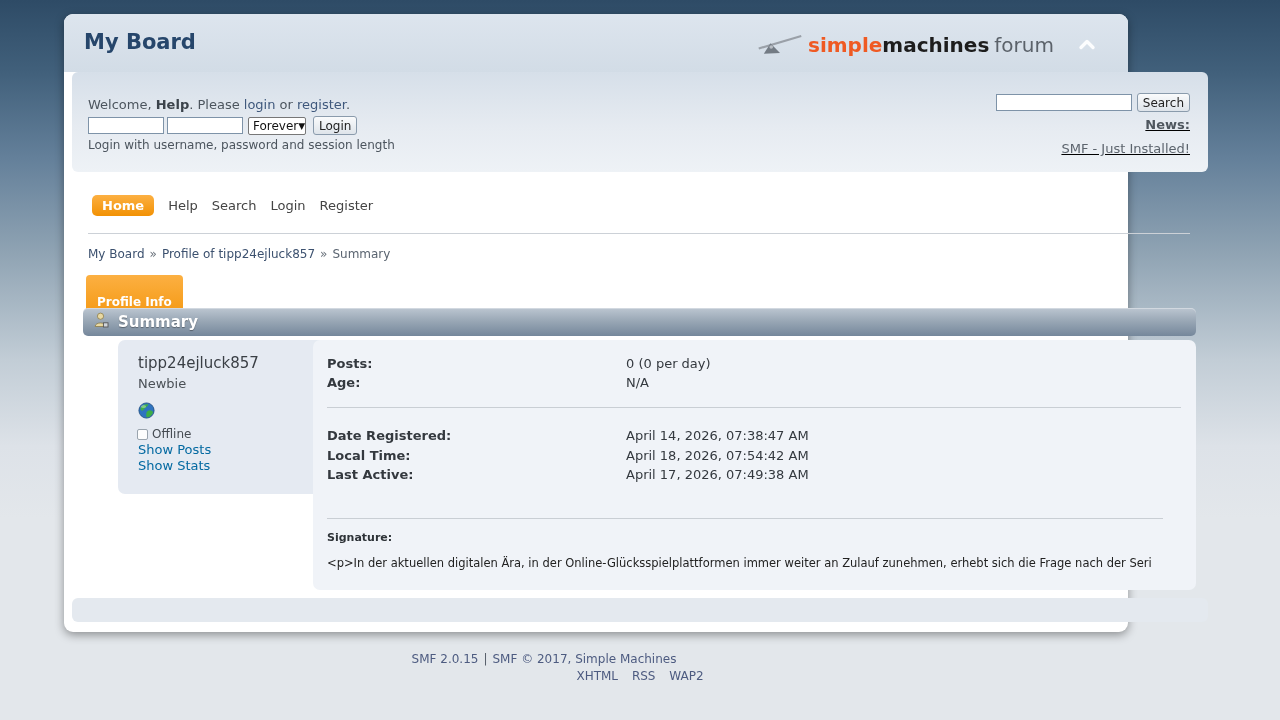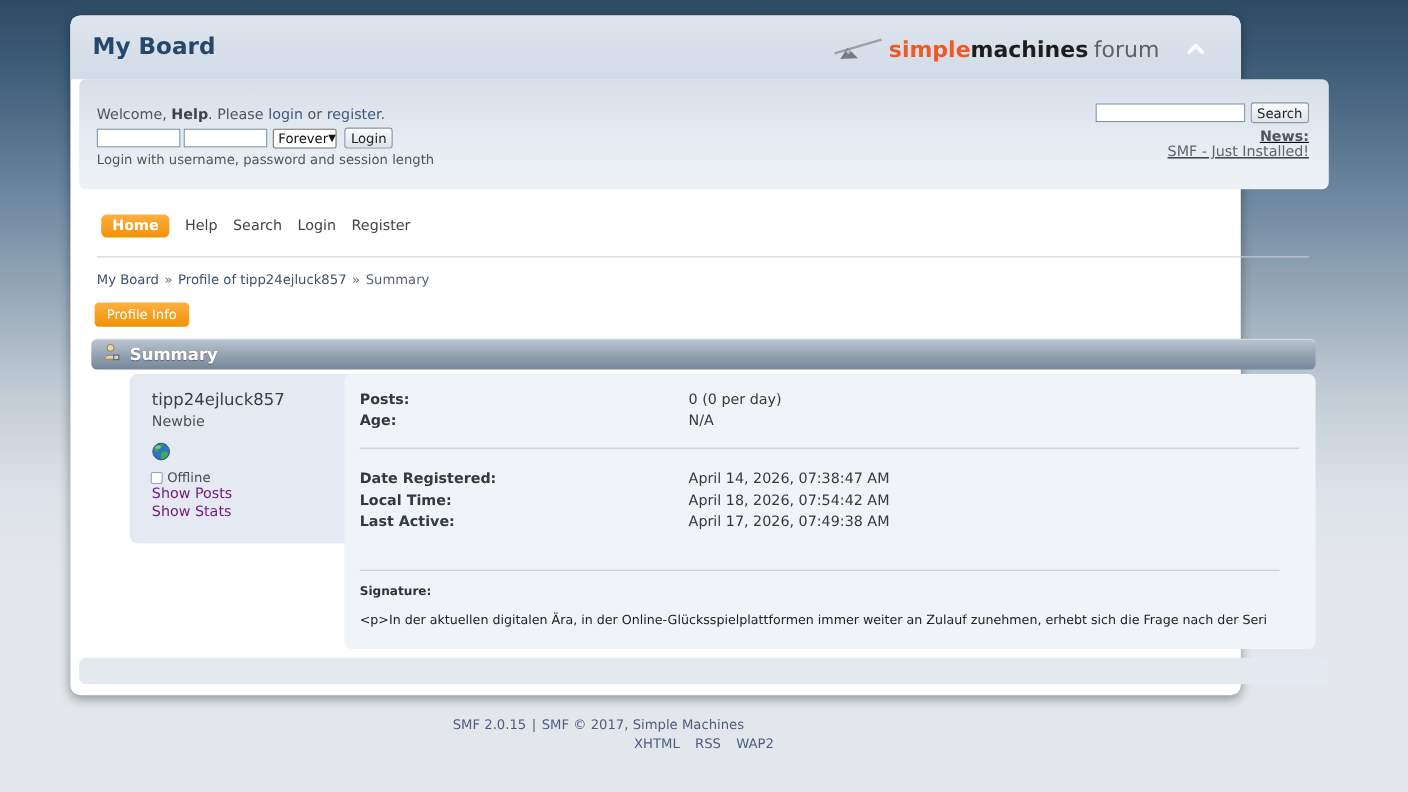--- a/index.html
+++ b/index.html
@@ -44,57 +44,57 @@
   .session-select .caret { font-size:9px; color:#111; font-weight:bold; }
   .btn {
     background:linear-gradient(180deg,#fafbfc,#dee4ea); border:1px solid #8a9bac; border-radius:3px;
     font-size:12px; color:#222; padding:1px 5px; height:19px; font-family:inherit; cursor:pointer;
   }
   .login-note { position:absolute; left:16px; top:66px; font-size:12px; color:#4c555e; }
   .search-area { position:absolute; right:18px; top:21px; display:flex; align-items:center; }
   .search-input { width:136px; height:17px; border:1px solid #7e93a8; background:#fff; font-size:12px; padding:0 3px; margin-right:5px; }
   .news-block { position:absolute; right:18px; top:46px; text-align:right; font-size:13px; line-height:14px;text-decoration:underline; }
   .news-label { font-weight:bold; color:#4e565e; }
-  .news-text { color:#5c646d; margin-top:0; }
+  .news-text { color:#5c646d; margin-top:10px; }
 
   .nav { position:absolute; left:28px; top:181px; display:flex; align-items:center; gap:14px; font-size:13px; color:#444; }
   .nav-item { cursor:pointer; }
   .nav-pill {
     background:linear-gradient(180deg,#fcb042,#f29104); color:#fff; font-weight:bold;
     padding:3px 10px; border-radius:5px; cursor:pointer;
   }
   .divider1 { position:absolute; left:24px; top:219px; width:1102px; height:1px; background:#ccd1d7; }
   .breadcrumb { position:absolute; left:24px; top:233px; font-size:12px; color:#5a6470; }
   .crumb { color:#3c516f; text-decoration:none; cursor:pointer; }
   .crumb-last { color:#5a6470; }
   .crumb-sep { color:#68707a; margin:0 5px; }
 
   .profile-tab {
     position:absolute; left:22px; top:261px;
-    background:linear-gradient(180deg,#fcb042,#f29104); color:#fff; font-weight:normal; font-size:12px;
-    padding:4px 11px; border-radius:4px; cursor:pointer;
+    background:linear-gradient(180deg,#fcb042,#f29104); color:#fff; font-weight:bold; font-size:12px;
+    padding:20px 11px; border-radius:4px; cursor:pointer;
   }
   .summary-bar {
     position:absolute; left:19px; top:294px; width:1113px; height:28px; border-radius:5px;
     background:linear-gradient(180deg,#bcc6d1 0%,#9aa8b6 45%,#75879b 100%);
     box-shadow:inset 0 1px 0 rgba(255,255,255,.35);
     display:flex; align-items:center; padding-left:11px; gap:9px;
   }
   .summary-title { color:#fff; font-weight:bold; font-size:15px; text-shadow:0 1px 1px rgba(0,0,0,.35); }
 
   .user-card {
     position:absolute; left:20px; top:326px; width:222px; height:154px;
     background:#e5eaf2; border-radius:7px;margin-left:34px;
   }
   .username { position:absolute; left:20px; top:14px; font-size:15px; color:#3a3f45; }
   .user-group { position:absolute; left:20px; top:36px; font-size:13px; color:#4a5056; }
   .globe-wrap { position:absolute; left:20px; top:62px; width:17px; height:17px; cursor:pointer; }
   .offline-row { position:absolute; left:19px; top:87px; display:flex; align-items:center; gap:4px; font-size:12px; color:#454b52; }
   .offline-box { width:11px; height:11px; background:#fdfdfd; border:1px solid #9aa4ae; border-radius:2px; }
-  .card-link { position:absolute; left:20px; font-size:13px; color:#701a75; text-decoration:none; cursor:pointer; }
+  .card-link { position:absolute; left:20px; font-size:13px; color:#0369a1; text-decoration:none; cursor:pointer; }
   .show-posts { top:102px; } .show-stats { top:118px; }
 
   .right-panel {
     position:absolute; left:249px; top:326px; width:883px; height:250px;
     background:#f0f3f8; border-radius:7px; font-size:13px; color:#333;
   }
   .d-label { position:absolute; left:14px; font-weight:bold; color:#34393f; }
   .d-value { position:absolute; left:313px; color:#34393f; }
   .r1 { top:16px; } .r2 { top:35px; }
   .panel-hr1 { position:absolute; left:14px; top:67px; width:854px; height:1px; background:#c9ced4; }

